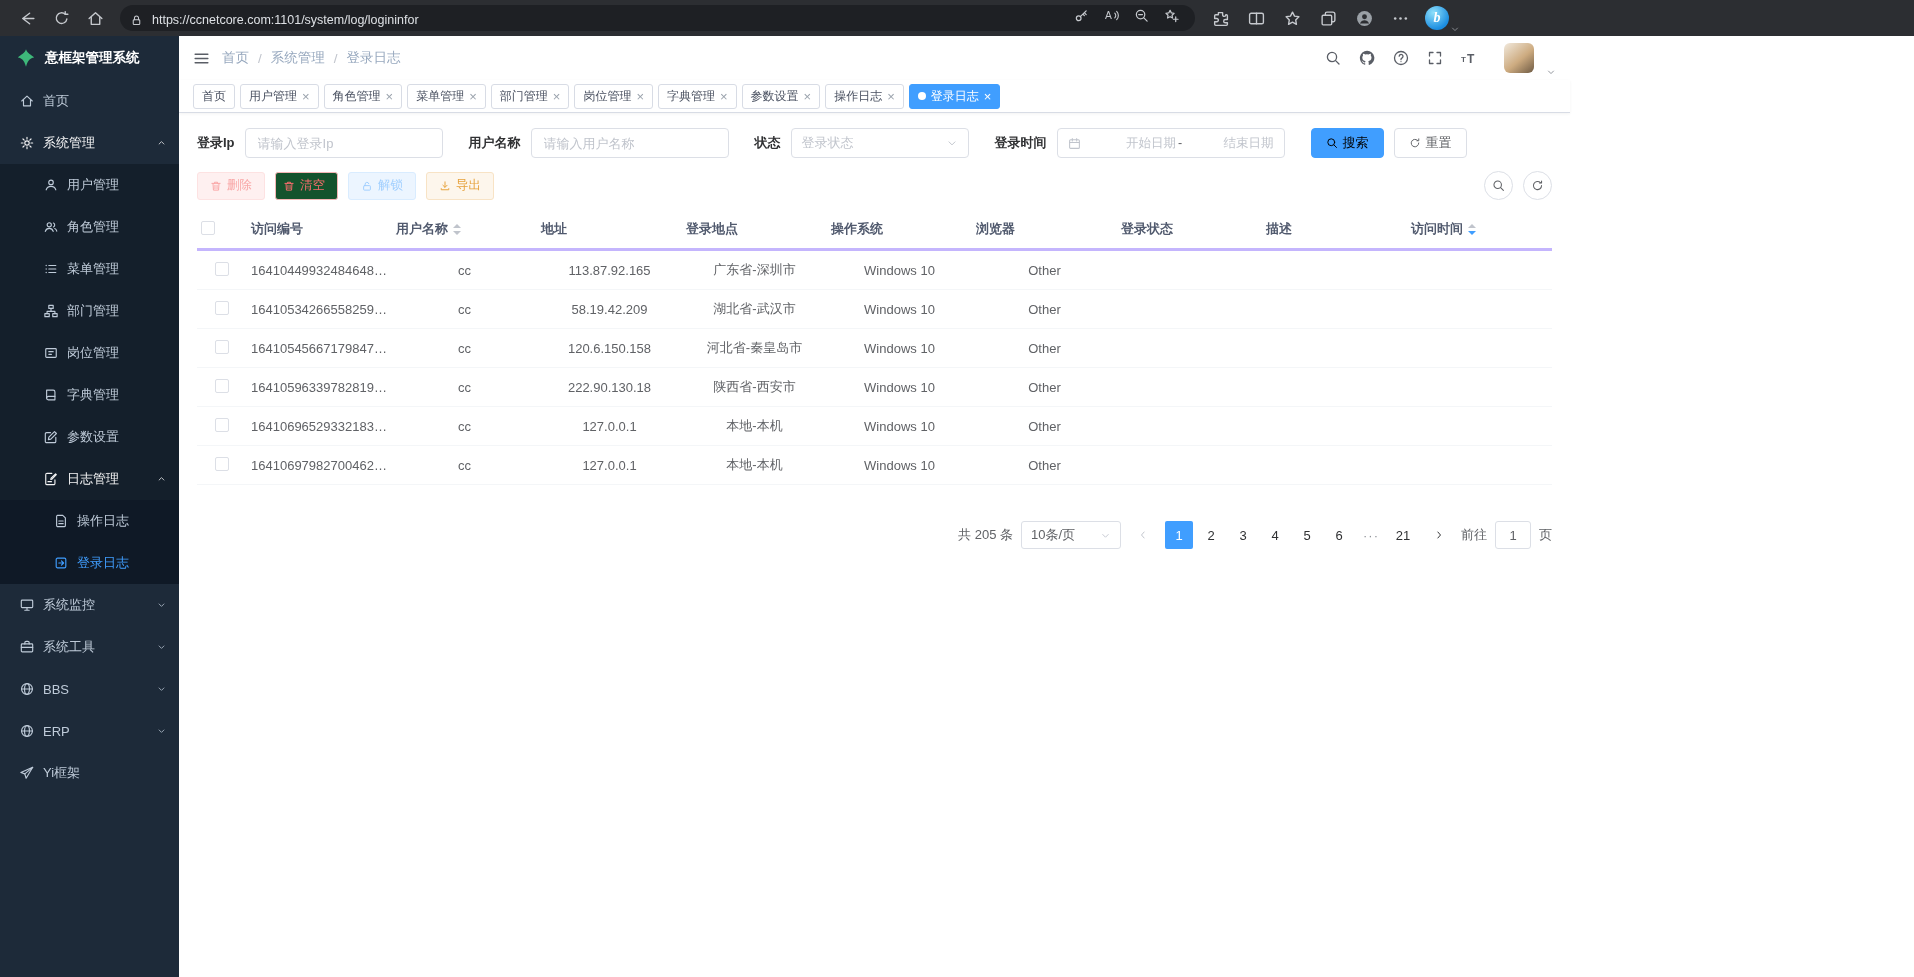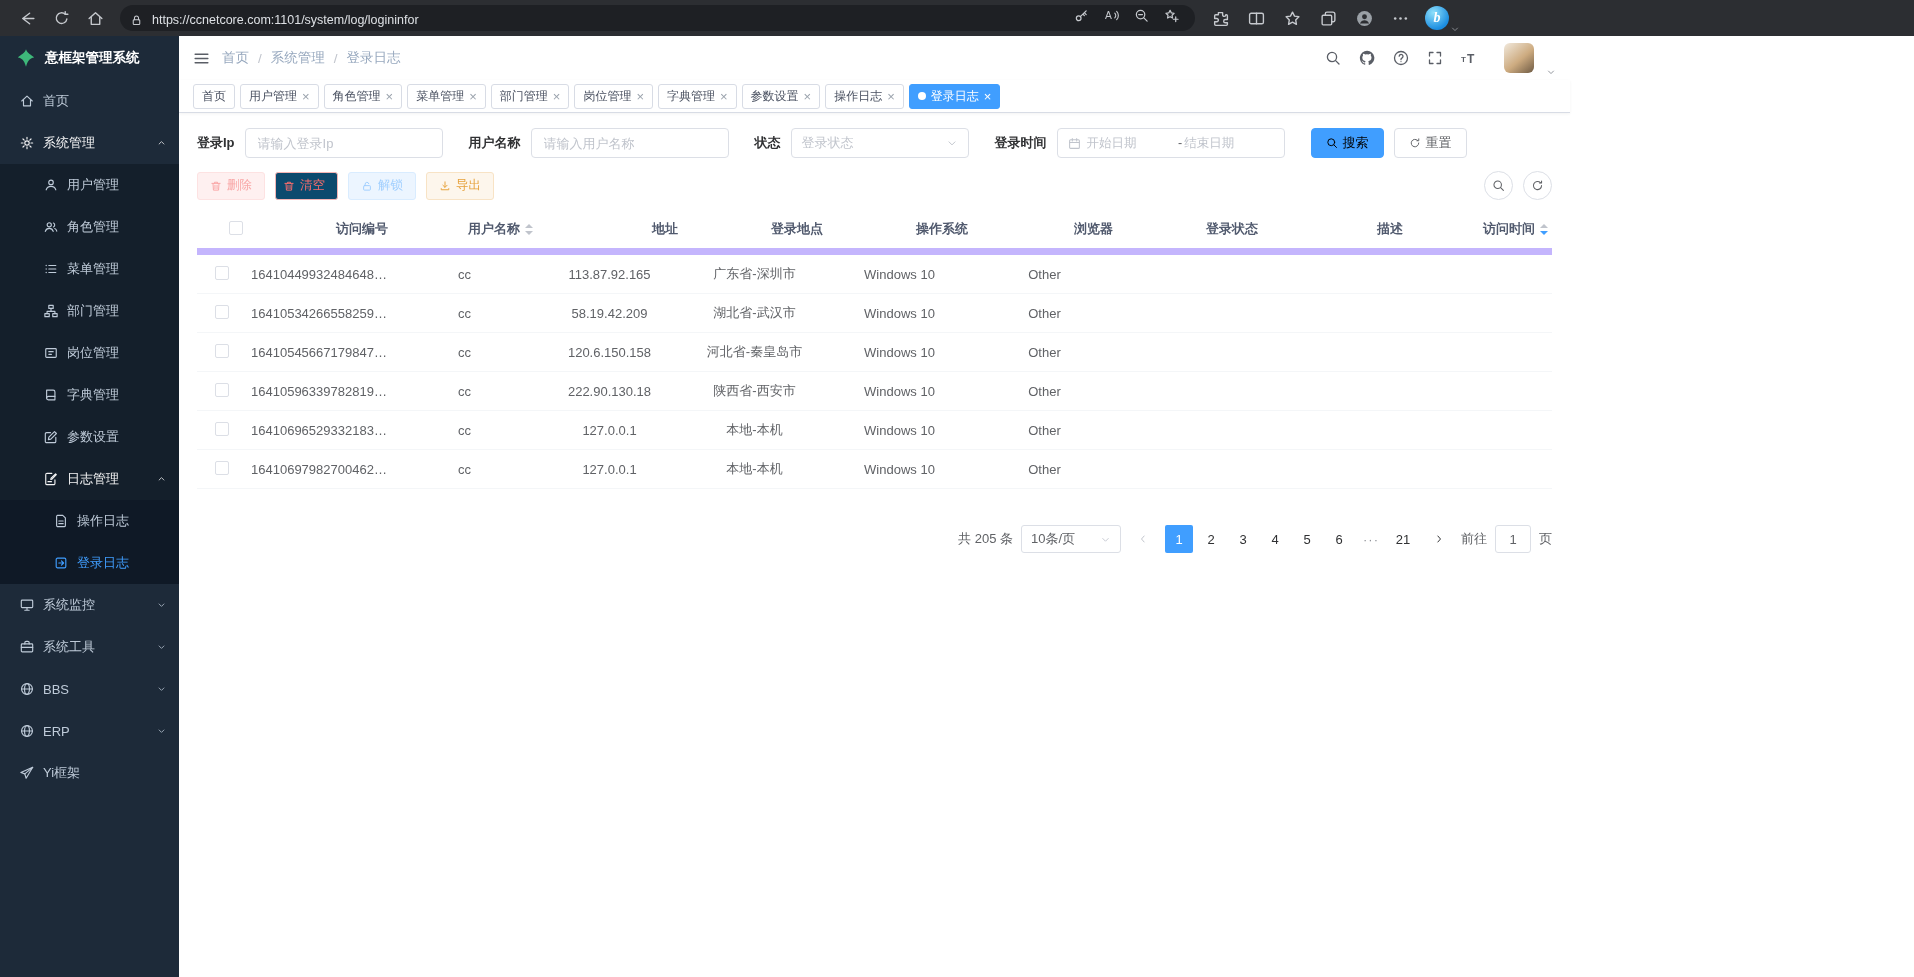--- a/index.html
+++ b/index.html
@@ -100,44 +100,44 @@
        font-size:13px;color:#606266;outline:none;background:#fff;font-family:inherit;}
   .inp::placeholder{color:#c0c4cc;}
   .select{width:178px;height:30px;border:1px solid #dcdfe6;border-radius:4px;background:#fff;cursor:pointer;
        display:flex;align-items:center;justify-content:space-between;padding:0 10px;font-size:13px;color:#c0c4cc;}
   .select .icon{color:#c0c4cc;}
   .select .icon svg{width:12px;height:12px;}
   .daterange{width:228px;height:30px;border:1px solid #dcdfe6;border-radius:4px;background:#fff;cursor:pointer;
        display:flex;align-items:center;padding:0 10px;font-size:12.5px;color:#c0c4cc;}
   .daterange .icon{color:#c0c4cc;margin-right:6px;}
   .daterange .icon svg{width:13px;height:13px;}
-  .daterange .ph{flex:1;text-align:left;font-family:Liberation Serif, serif;}
+  .daterange .ph{flex:1;text-align:right;font-family:Liberation Serif, serif;}
   .daterange .dash{color:#606266;padding:0 2px;}
   .fbtn{height:30px;border-radius:4px;border:1px solid #dcdfe6;background:#fff;color:#606266;font-size:13px;
        display:inline-flex;align-items:center;gap:5px;padding:0 14px;cursor:pointer;}
   .fbtn.primary{background:var(--accent);border-color:var(--accent);color:#000000;}
   .fbtn .icon svg{width:12px;height:12px;}
   .fbtn+.fbtn{margin-left:10px;}
 
   .toolbar{display:flex;align-items:center;margin-bottom:10px;}
   .tbtn{height:28px;border-radius:3px;font-size:12.5px;display:inline-flex;align-items:center;gap:5px;
        padding:0 12px;cursor:pointer;margin-right:10px;border:1px solid transparent;}
   .tbtn .icon svg{width:12px;height:12px;}
   .tbtn.del{background:#fef0f0;border-color:#fde2e2;color:#f9a7a7;cursor:not-allowed;}
-  .tbtn.clear{background:#0c4a6e;border-color:#f4b5b5;color:var(--danger);padding-left:7px;}
+  .tbtn.clear{background:#14532d;border-color:#f4b5b5;color:var(--danger);padding-left:7px;}
   .tbtn.unlock{background:#ecf5ff;border-color:#d9ecff;color:#a0cfff;cursor:not-allowed;}
   .tbtn.export{background:#fdf6ec;border-color:#f8e3c5;color:var(--warning);}
   .toolbar-right{margin-left:auto;display:flex;gap:10px;}
   .circle-btn{width:29px;height:29px;border-radius:50%;border:1px solid #dcdfe6;background:#fff;color:#606266;
        display:flex;align-items:center;justify-content:center;cursor:pointer;}
   .circle-btn svg{width:13px;height:13px;}
 
   table.grid{width:100%;border-collapse:collapse;table-layout:fixed;}
-  .grid th{font-size:13px;color:#515a6e;font-weight:700;padding:10px 4px;text-align:right;
-       white-space:nowrap;border-bottom:7px solid #c4b5fd;}
+  .grid th{font-size:13px;color:#515a6e;font-weight:700;padding:10px 4px;text-align:left;
+       white-space:nowrap;border-bottom:3px solid #c4b5fd;}
   .grid td{font-size:13px;color:#606266;padding:10px 4px;text-align:center;white-space:nowrap;
        overflow:hidden;text-overflow:ellipsis;border-bottom:1px solid #f4f6f8;}
   .cbx{width:14px;height:14px;border:1px solid #dcdfe6;border-radius:2px;display:inline-block;background:#fff;cursor:pointer;}
   .sort{display:inline-flex;flex-direction:column;margin-left:5px;vertical-align:middle;cursor:pointer;}
   .sort i{width:0;height:0;border:4px solid transparent;display:block;}
   .sort .up{border-bottom-color:#c0c4cc;border-top-width:0;margin-bottom:3px;}
   .sort .down{border-top-color:#c0c4cc;border-bottom-width:0;}
   .sort .down.on{border-top-color:var(--accent);}
 
   .pagination{display:flex;align-items:center;justify-content:flex-end;gap:8px;margin-top:36px;

